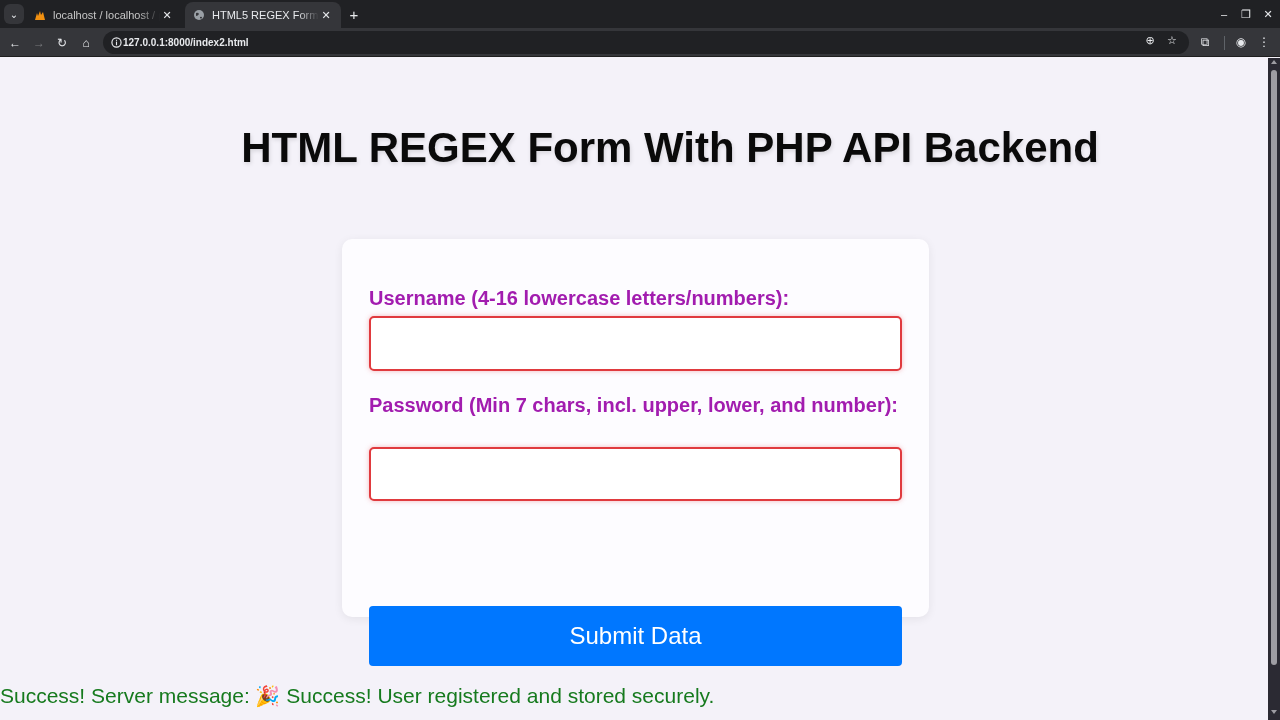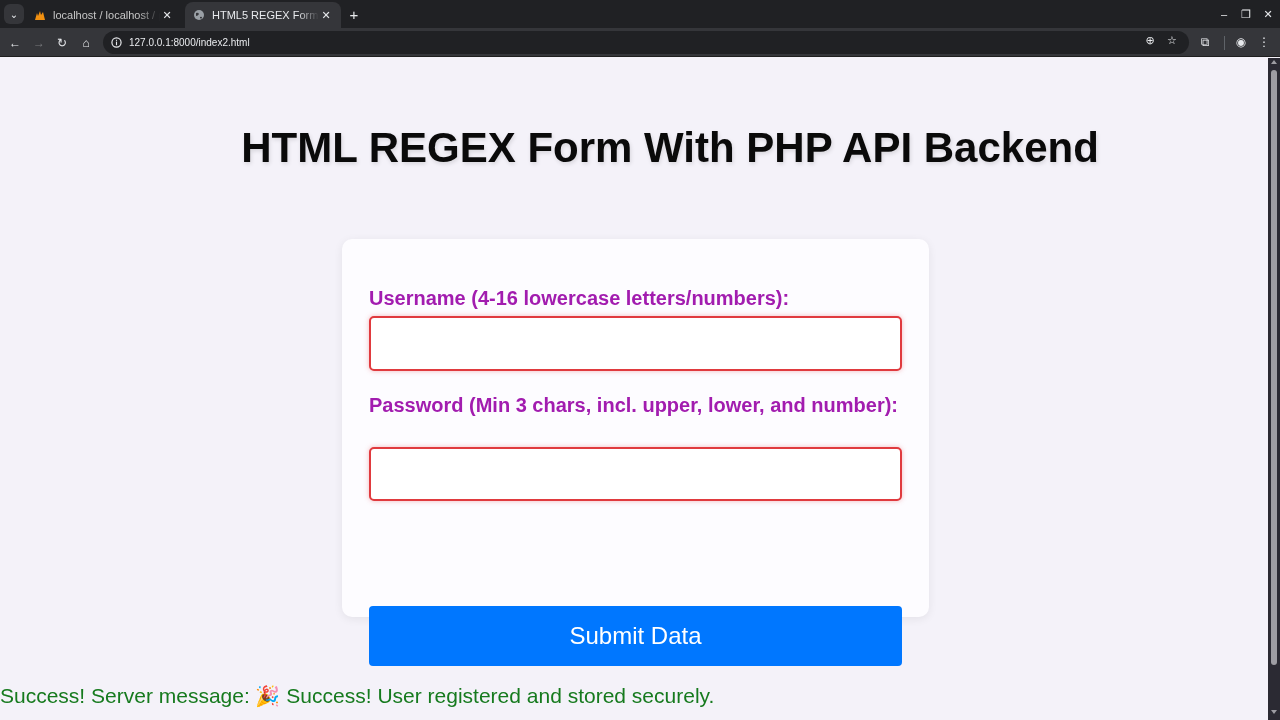--- a/index.html
+++ b/index.html
@@ -16,21 +16,21 @@
     .tab .title { flex: 1; overflow: hidden; white-space: nowrap; -webkit-mask-image: linear-gradient(90deg, #000 80%, transparent); mask-image: linear-gradient(90deg, #000 80%, transparent); }
     .tab .close { width: 14px; height: 14px; font-size: 11px; display: flex; align-items: center; justify-content: center; color: #e8eaed; }
     .new-tab { position: absolute; left: 345px; top: 5px; width: 18px; height: 18px; color: #e8eaed; font-size: 15px; display: flex; align-items: center; justify-content: center; }
     .win-ctrl { position: absolute; top: 6px; color: #e8eaed; font-size: 11px; width: 16px; height: 16px; display: flex; align-items: center; justify-content: center; }
 
     .toolbar { position: absolute; left: 0; top: 28px; width: 1280px; height: 29px; background: #35363a; border-bottom: 1px solid #1f1f1f; }
     .nav-btn { position: absolute; top: 6px; width: 18px; height: 18px; display: flex; align-items: center; justify-content: center; color: #e8eaed; font-size: 12px; }
     .nav-btn.disabled { color: #7a7b7e; }
     .omnibox { position: absolute; left: 103px; top: 3px; width: 1086px; height: 23px; border-radius: 12px; background: #202124; display: flex; align-items: center; }
     .omnibox .site-info { width: 14px; height: 14px; margin-left: 6px; display: flex; align-items: center; justify-content: center; }
-    .omnibox .url { margin-left: 6px; color: #e8eaed; font-size: 10px; }
+    .omnibox .url { color: #e8eaed; font-size: 10px; font-weight: bold; }
     .omni-icon { position: absolute; top: 5px; width: 14px; height: 14px; display: flex; align-items: center; justify-content: center; color: #e8eaed; font-size: 11px; }
     .tb-icon { position: absolute; top: 6px; width: 16px; height: 16px; display: flex; align-items: center; justify-content: center; color: #e8eaed; font-size: 12px; }
     .tb-sep { position: absolute; left: 1224px; top: 8px; width: 1px; height: 14px; background: #5f6368; }
 
     
     .viewport { position: absolute; left: 0; top: 58px; width: 1268px; height: 662px; background: #f4f2f9; }
     .page-title { position: absolute; left: 0; top: 66px; width: 1268px; text-align: center; font-size: 42px; font-weight: bold; color: #0a0a0a; text-shadow: 1px 2px 4px rgba(0,0,0,0.12); letter-spacing: 0px; margin-left: 36px; }
     .card { position: absolute; left: 342px; top: 181px; width: 587px; height: 378px; background: #fdfcff; border-radius: 10px; box-shadow: 0 2px 10px rgba(0,0,0,0.07); }
     .field-label { position: absolute; left: 27px; font-size: 20px; font-weight: bold; color: #a21caf; line-height: 24px; width: 530px; }
     .field-input { position: absolute; left: 27px; width: 533px; border: 2px solid #e03a3e; border-radius: 5px; background: #fff; box-shadow: 0 0 5px rgba(224,58,62,0.35); outline: none; font-size: 18px; padding: 0 10px; font-family: "Liberation Sans", sans-serif; }
@@ -98,21 +98,21 @@
   <div class="tb-icon" style="left:1256px;">⋮</div>
 </div>
 
 <div class="viewport">
   <h1 class="page-title">HTML REGEX Form With PHP API Backend</h1>
 
   <form class="card">
     <label class="field-label" style="top:47px;" for="username">Username (4-16 lowercase letters/numbers):</label>
     <input id="username" class="field-input" style="top: 77px; height: 55px;" type="text" placeholder="">
 
-    <label class="field-label" style="top:154px;" for="password">Password (Min 3 chars, incl. upper, lower, and number):</label>
+    <label class="field-label" style="top:154px;" for="password">Password (Min 7 chars, incl. upper, lower, and number):</label>
     <input id="password" class="field-input" style="top: 208px; height: 54px;" type="password" placeholder="">
 
     <button class="submit-btn">Submit Data</button>
   </form>
 
   <p class="status-msg">
     <span>Success! Server message:</span>
     <span class="emoji">🎉</span>
     <span>Success! User registered and stored securely.</span>
   </p>

